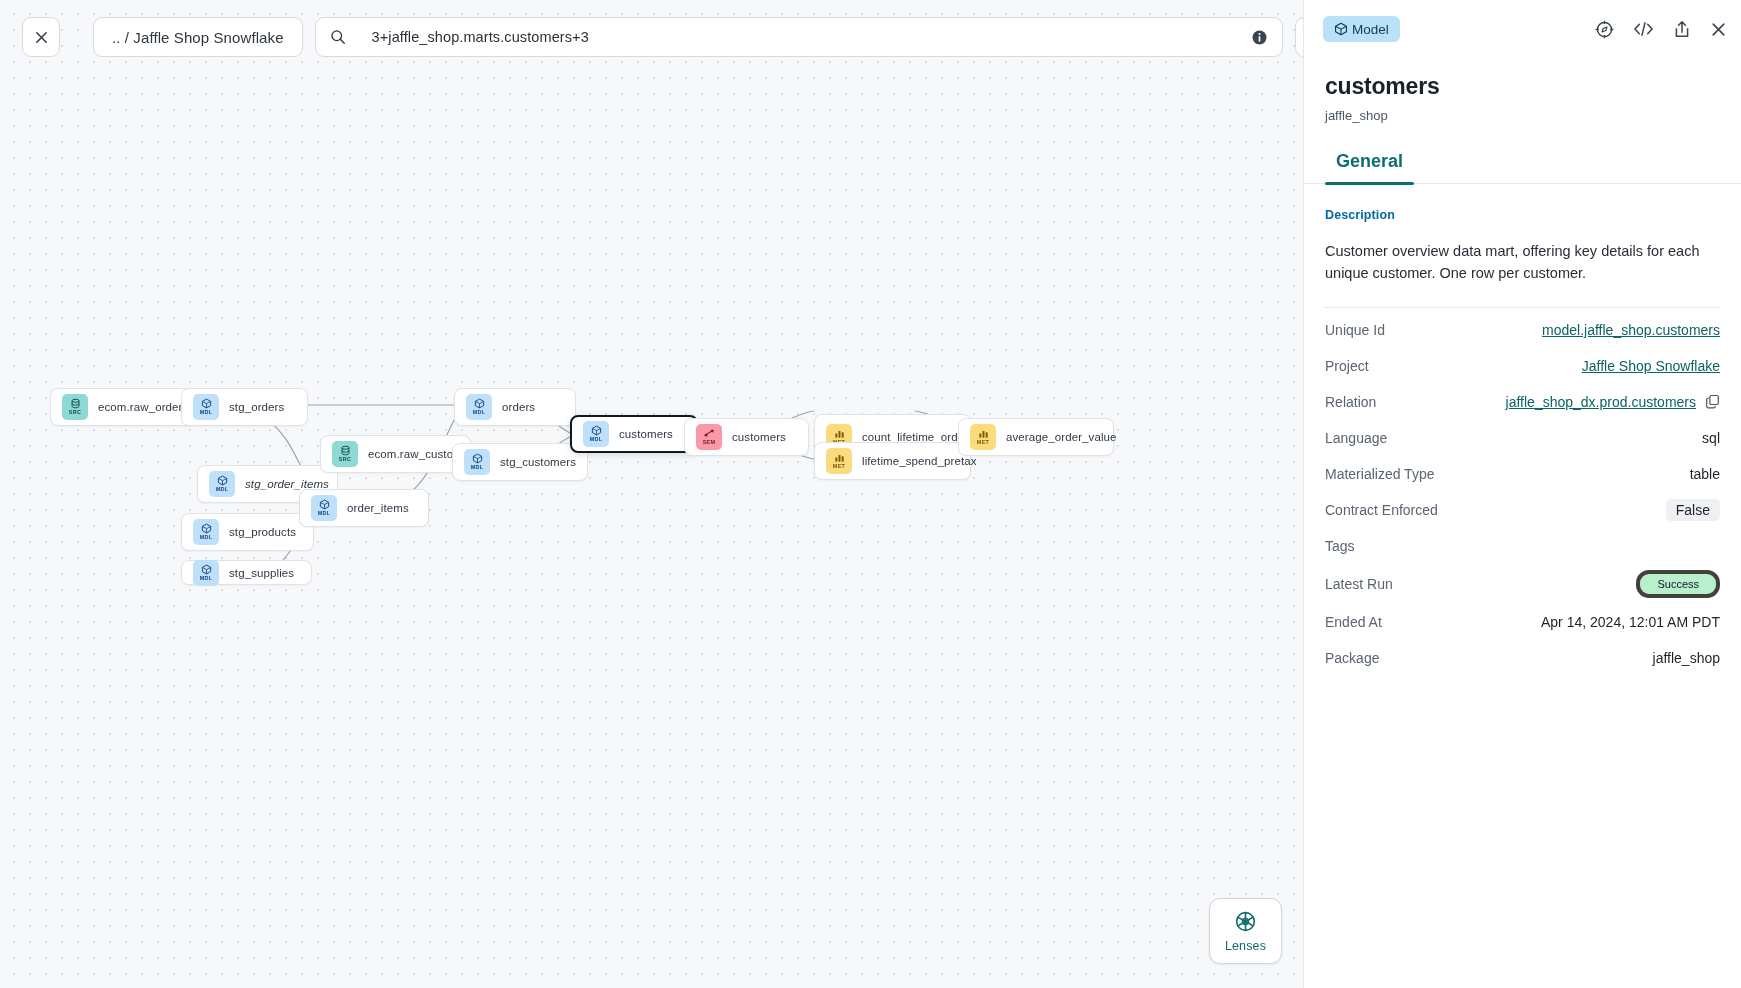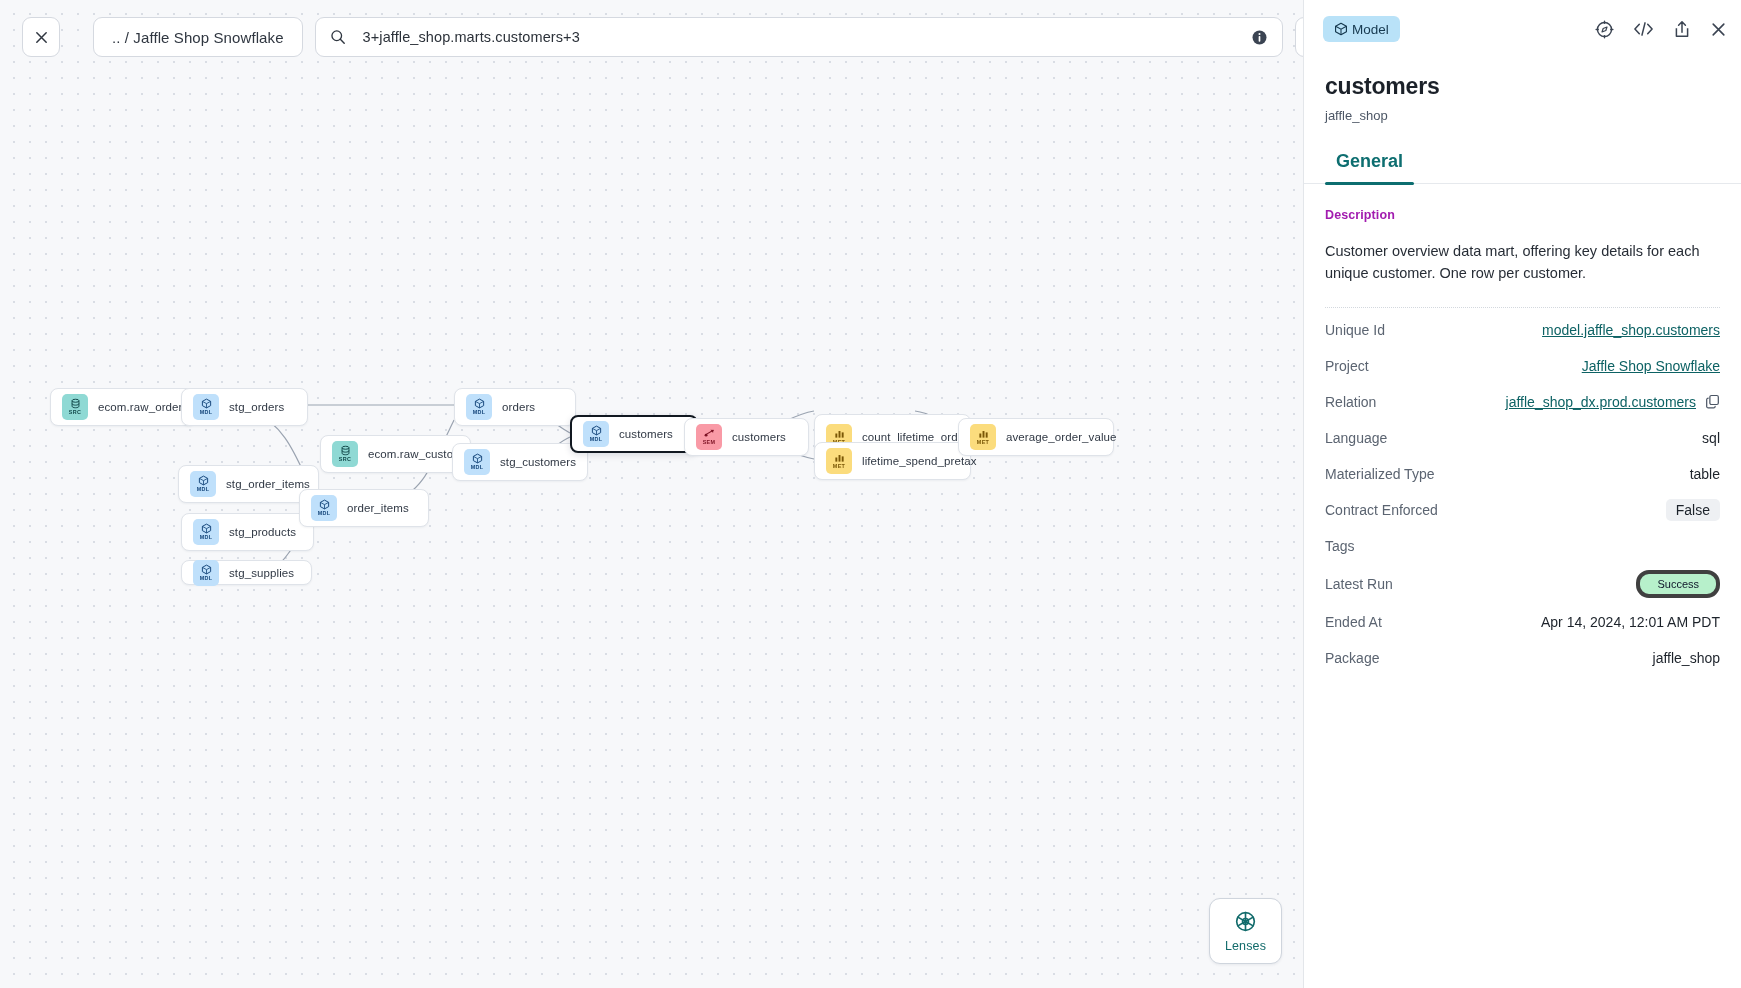--- a/index.html
+++ b/index.html
@@ -26,21 +26,21 @@
   .toolbar { position: absolute; top: 17px; left: 22px; display: flex; align-items: center; gap: 12px; }
   .tb-btn {
     height: 40px; background: #fff; border: 1px solid #d5d9e0; border-radius: 9px;
     display: flex; align-items: center; justify-content: center;
     color: #2f3640; cursor: pointer;
   }
   .tb-close { width: 38px; }
   .tb-crumb { padding: 0 18px; font-size: 15px; color: #2f3640; white-space: nowrap; letter-spacing: .1px; margin-left: 21px; }
   .tb-search {
     width: 968px; height: 40px; background: #fff; border: 1px solid #d5d9e0; border-radius: 9px;
-    display: flex; align-items: center; padding: 0 14px 0 14px; gap: 17px; cursor: text;
+    display: flex; align-items: center; padding: 0 14px 0 14px; gap: 26px; cursor: text;
   }
   .tb-search .q { flex: 1; font-size: 14.5px; color: #2b3139; letter-spacing: .1px; }
   .tb-refresh { width: 40px; }
   .ico { display: block; }
 
   
   .graph { position: absolute; left: 0; top: 0; width: 1303px; height: 988px; }
   .edges { position: absolute; left: 0; top: 0; width: 1303px; height: 988px; }
   .node {
     position: absolute; background: #fff; border: 1px solid #dfe3e9; border-radius: 8px;
@@ -81,21 +81,21 @@
   .panel-actions { margin-left: auto; display: flex; align-items: center; gap: 19px; color: #3b4452; }
   .panel-actions span { cursor: pointer; display: flex; }
   .panel-head { padding: 15px 21px 0 21px; }
   .m-title { font-size: 23px; font-weight: 700; color: #1b2129; letter-spacing: -.2px; }
   .m-sub { font-size: 13px; color: #4c5665; margin-top: 8px; }
   .tabs { margin-top: 28px; padding: 0 21px; border-bottom: 1px solid #e6e9ed; display: flex; }
   .tab { font-size: 18px; color: #0d6e70; font-weight: 600; padding: 0 11px 11px 11px; cursor: pointer; position: relative; }
   .tab.active::after { content: ""; position: absolute; left: 0; right: 0; bottom: -2px; height: 3px; background: #0d6e70; border-radius: 2px; }
 
   .panel-body { padding: 24px 21px 0 21px; overflow: hidden; }
-  .sec-label { font-size: 12.5px; font-weight: 700; color: #a21caf; letter-spacing: .1px; }
+  .sec-label { font-size: 12.5px; font-weight: 700; color: #0369a1; letter-spacing: .1px; }
   .desc { margin-top: 18px; font-size: 14.5px; line-height: 1.55; color: #272d36; }
   .divider { margin: 22px 0 4px 0; border-top: 1px dotted #d3d8de; }
 
   .row { display: flex; align-items: center; justify-content: space-between; min-height: 36px; padding: 6px 0; gap: 14px; }
   .row .k { font-size: 14px; color: #5b6471; white-space: nowrap; }
   .row .v { font-size: 14px; color: #1d232b; text-align: right; display: flex; align-items: center; gap: 9px; }
   .lnk { color: #0d6264; text-decoration: underline; cursor: pointer; }
   .pill-gray { background: #eef0f3; border-radius: 5px; padding: 3px 10px; font-size: 14px; color: #1d232b; }
   .pill-green { background: #b7f0cb; border: 4px solid #404040; border-radius: 13px; padding: 4px 17px; font-size: 11px; color: #0f172a; }
   .copy-ic { cursor: pointer; color: #4b5564; display: flex; }
@@ -169,21 +169,21 @@
         <div class="node" style="left: 181px; top: 388px; width: 127px; height: 38px;">
           <div class="badge b-mdl">
             <svg width="11" height="11" viewBox="0 0 16 16">
               <path d="M8 1.6 L14 4.9 L14 11.1 L8 14.4 L2 11.1 L2 4.9 Z" fill="none" stroke="currentColor" stroke-width="1.4" stroke-linejoin="round"></path>
               <path d="M2 4.9 L8 8.2 L14 4.9 M8 8.2 L8 14.4" fill="none" stroke="currentColor" stroke-width="1.2"></path>
             </svg>
             <span class="bt">MDL</span>
           </div>
           <span class="label">stg_orders</span>
         </div>
-        <div class="node" style="left: 178px; top: 465px; width: 141px; height: 38px;">
+        <div class="node" style="left: 197px; top: 465px; width: 141px; height: 38px; font-style: italic;">
           <div class="badge b-mdl">
             <svg width="11" height="11" viewBox="0 0 16 16">
               <path d="M8 1.6 L14 4.9 L14 11.1 L8 14.4 L2 11.1 L2 4.9 Z" fill="none" stroke="currentColor" stroke-width="1.4" stroke-linejoin="round"></path>
               <path d="M2 4.9 L8 8.2 L14 4.9 M8 8.2 L8 14.4" fill="none" stroke="currentColor" stroke-width="1.2"></path>
             </svg>
             <span class="bt">MDL</span>
           </div>
           <span class="label">stg_order_items</span>
         </div>
         <div class="node" style="left: 181px; top: 513px; width: 133px; height: 38px;">

